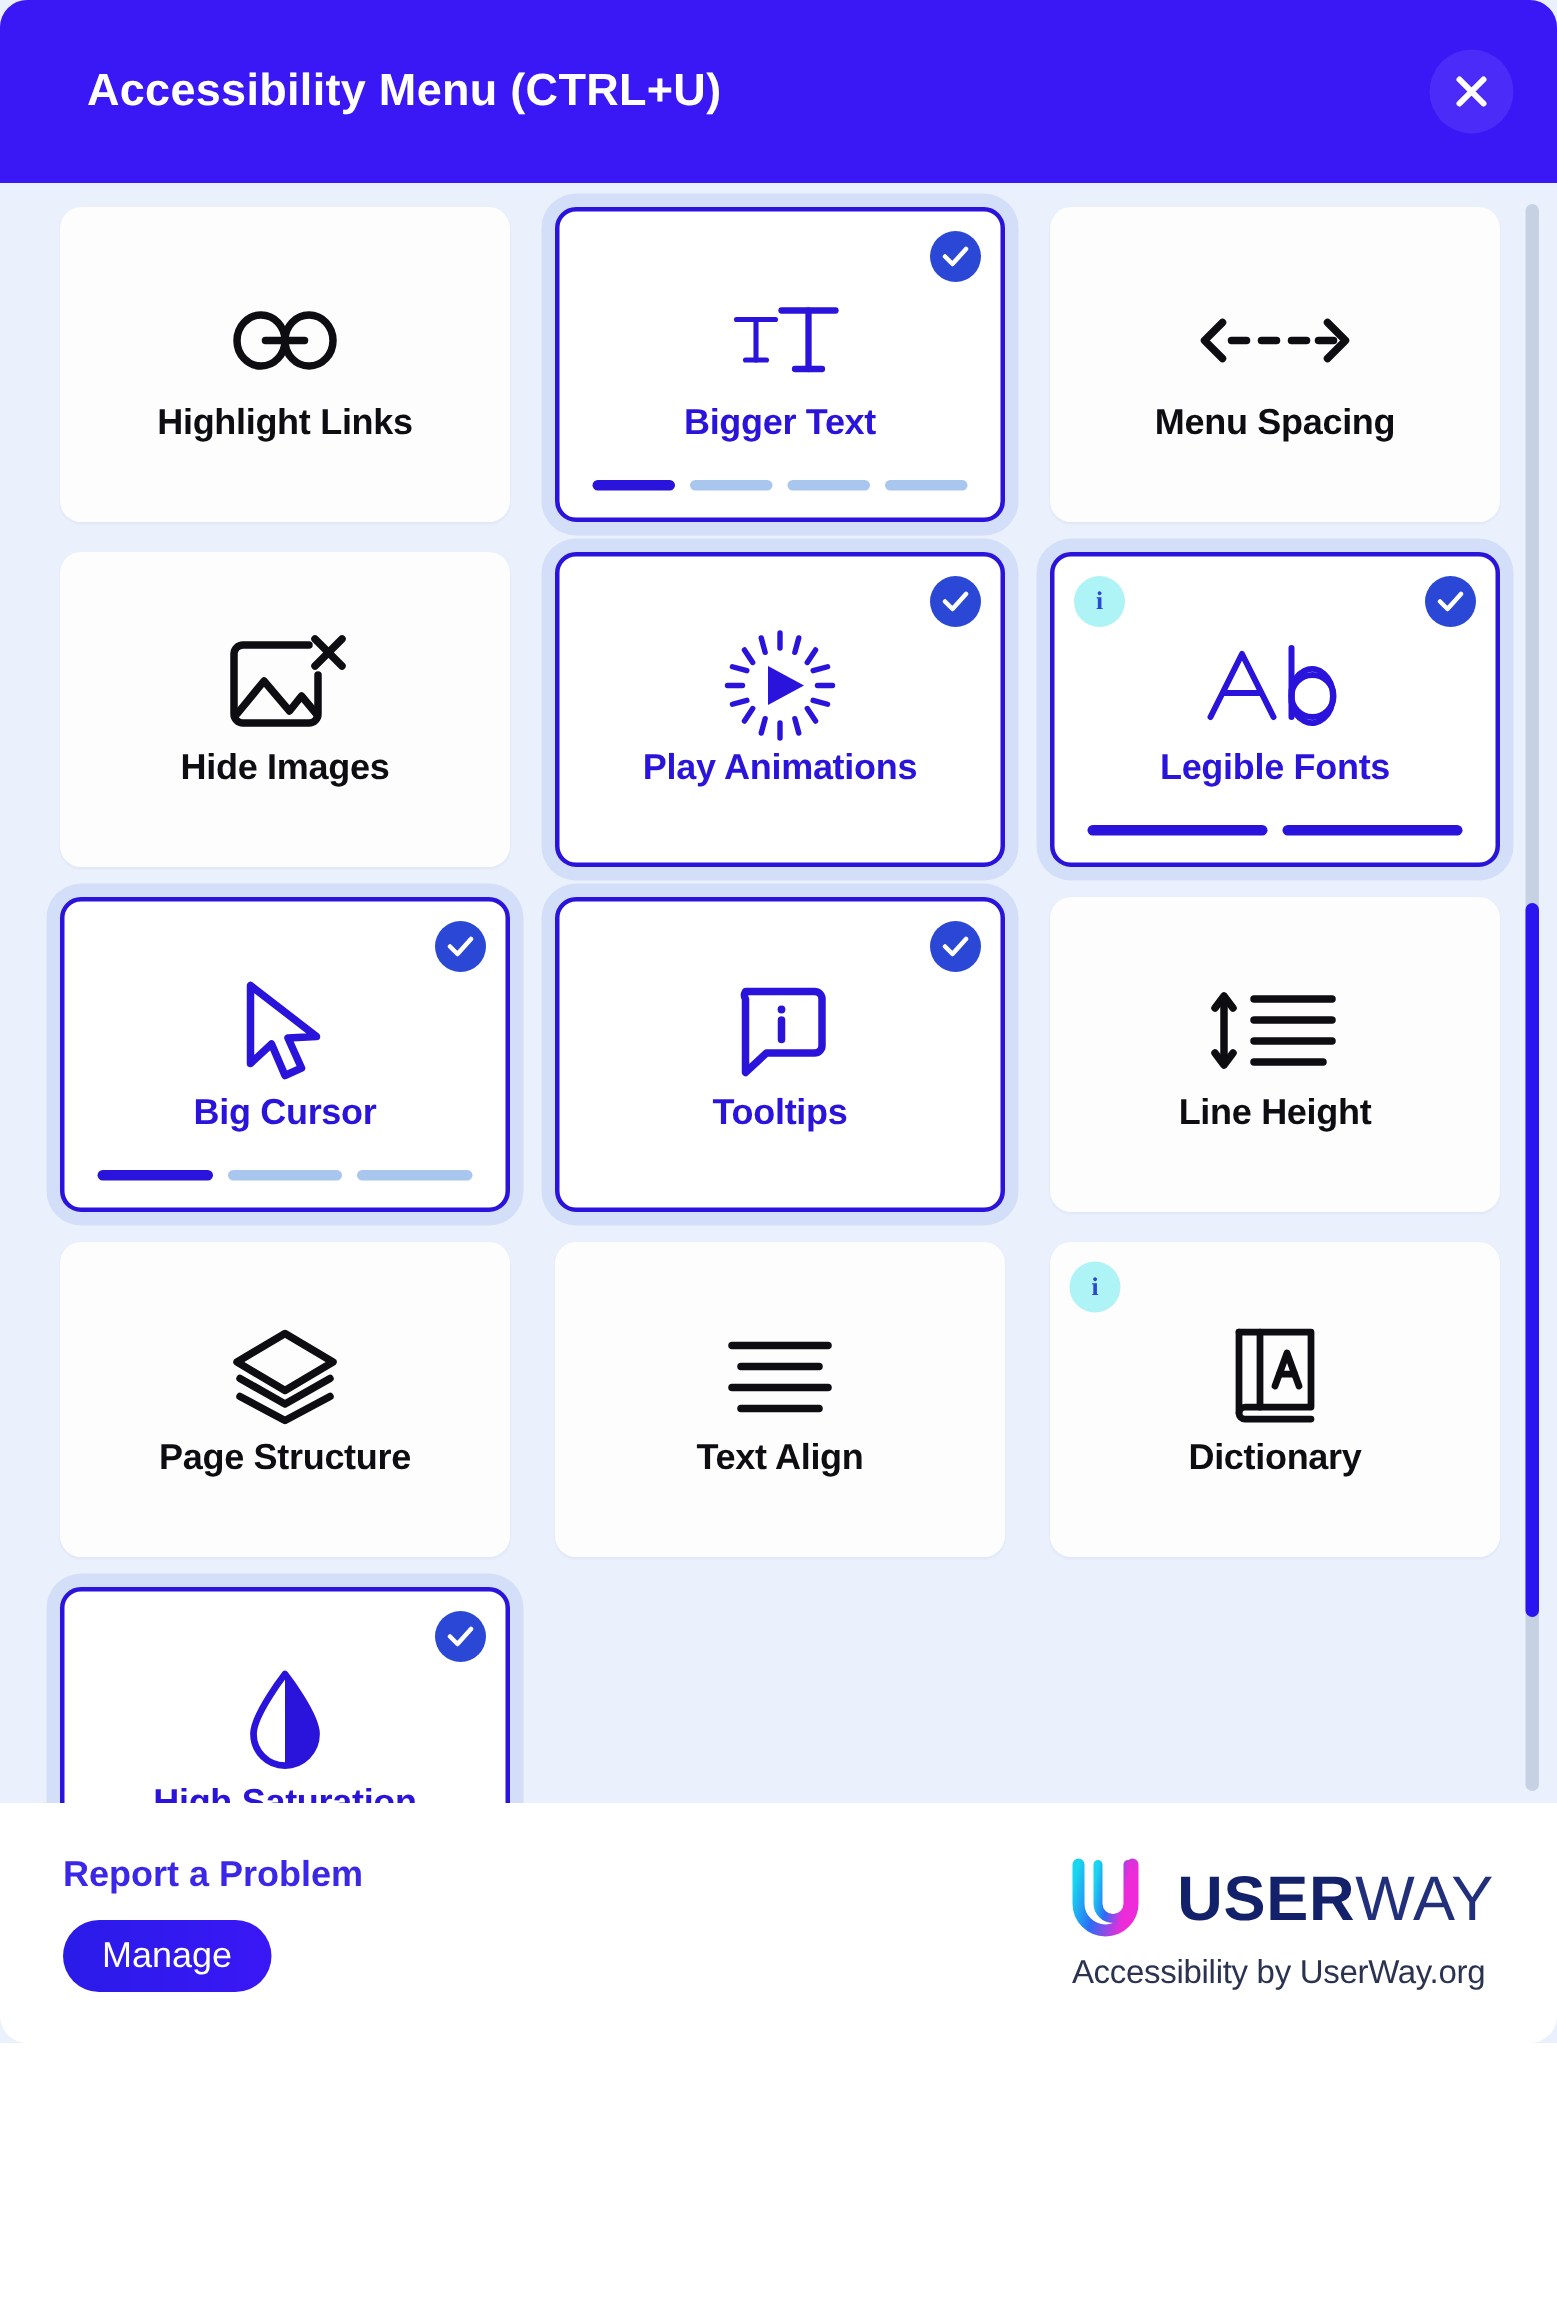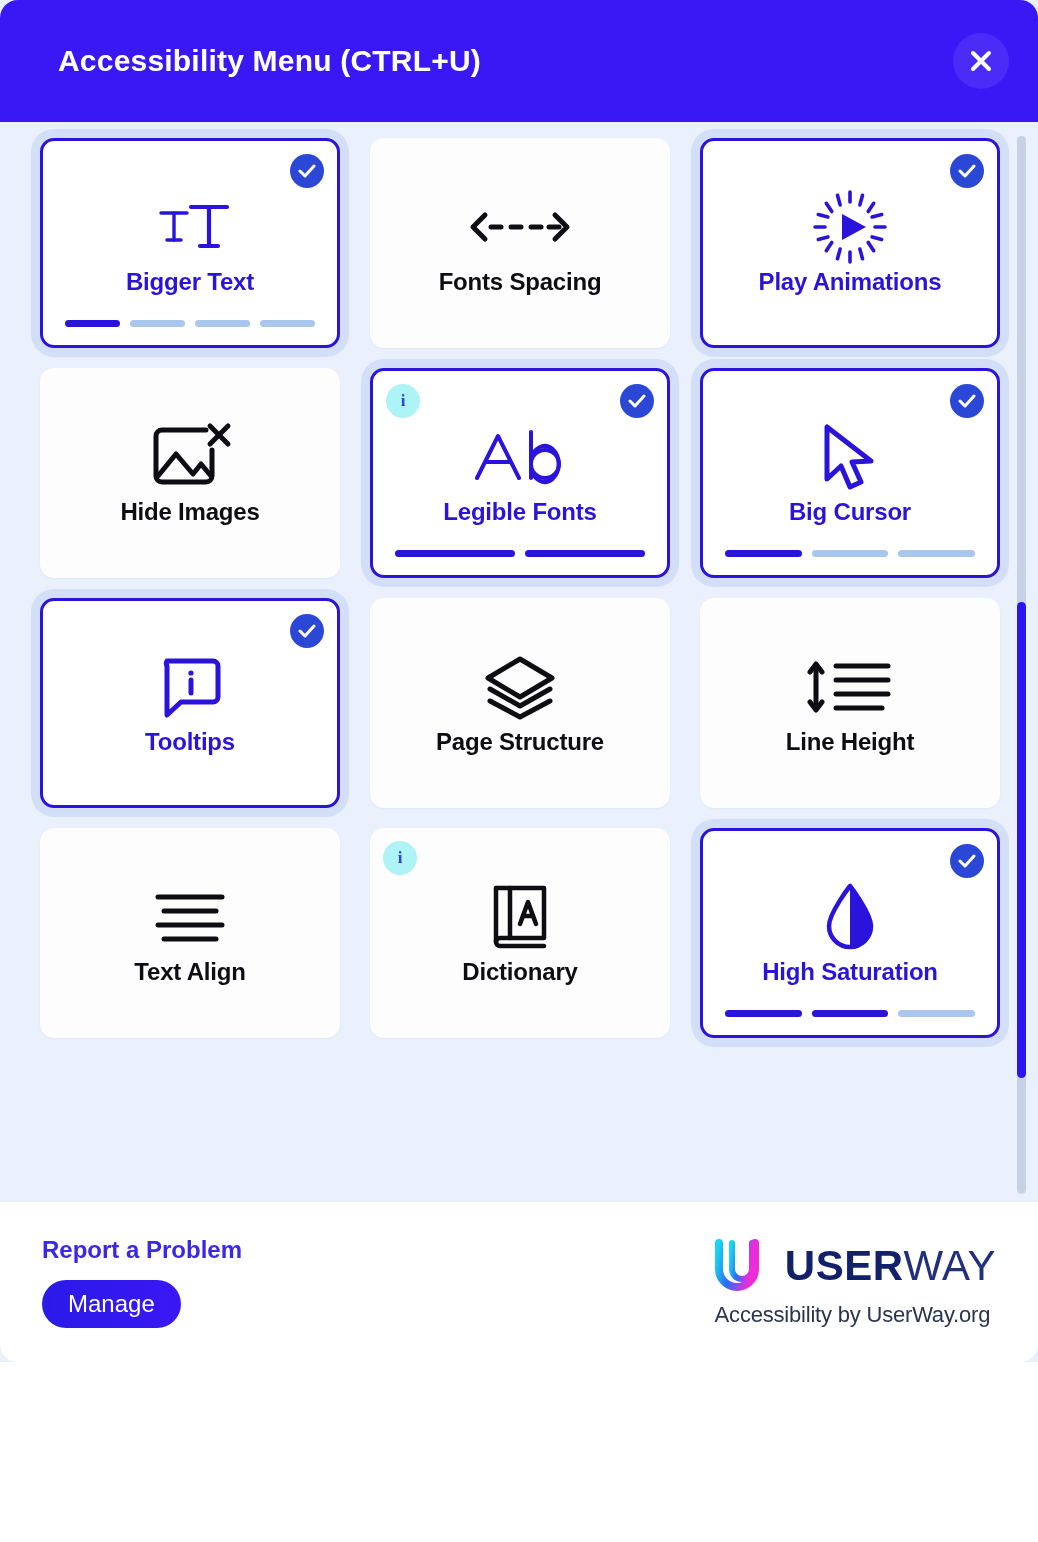--- a/index.html
+++ b/index.html
@@ -222,20 +222,30 @@
     <button class="close-btn">
       <svg width="28" height="28" viewBox="0 0 28 28">
         <path d="M6 6 L22 22 M22 6 L6 22" stroke="#ffffff" stroke-width="4" stroke-linecap="round"></path>
       </svg>
     </button>
   </div>
 
   <div class="body-area">
     <div class="grid">
 
+      <div class="card">
+        <div class="card-icon">
+          <svg width="70" height="46" viewBox="0 0 70 46">
+            <rect x="3" y="6" width="32" height="34" rx="17" fill="none" stroke="#0D0D12" stroke-width="5"></rect>
+            <rect x="35" y="6" width="32" height="34" rx="17" fill="none" stroke="#0D0D12" stroke-width="5"></rect>
+            <line x1="22" y1="23" x2="48" y2="23" stroke="#0D0D12" stroke-width="5" stroke-linecap="round"></line>
+          </svg>
+        </div>
+        <div class="card-label">Highlight Links</div>
+      </div>
 
       <div class="card active">
         <div class="check-badge">
           <svg width="18" height="14" viewBox="0 0 18 14">
             <path d="M2 7 L7 12 L16 2" fill="none" stroke="#fff" stroke-width="3" stroke-linecap="round" stroke-linejoin="round"></path>
           </svg>
         </div>
         <div class="card-icon">
           <svg width="86" height="62" viewBox="0 0 86 62">
             <g fill="none" stroke="#2A14DB" stroke-width="3.4" stroke-linecap="round">
@@ -265,21 +275,35 @@
             <g fill="none" stroke="#0D0D12" stroke-width="5" stroke-linecap="round" stroke-linejoin="round">
               <path d="M18 8 L6 20 L18 32"></path>
               <path d="M88 8 L100 20 L88 32"></path>
               <line x1="24" y1="20" x2="34" y2="20"></line>
               <line x1="44" y1="20" x2="54" y2="20"></line>
               <line x1="64" y1="20" x2="74" y2="20"></line>
               <line x1="82" y1="20" x2="92" y2="20"></line>
             </g>
           </svg>
         </div>
-        <div class="card-label">Fonts Spacing</div>
+        <div class="card-label">Menu Spacing</div>
+      </div>
+
+      <div class="card">
+        <div class="card-icon">
+          <svg width="84" height="70" viewBox="0 0 84 70">
+            <path d="M58 8 H14 a6 6 0 0 0 -6 6 v40 a6 6 0 0 0 6 6 h44 a6 6 0 0 0 6 -6 V28" fill="none" stroke="#0D0D12" stroke-width="5" stroke-linecap="round"></path>
+            <path d="M10 54 L28 32 L45 52 L53 42 L63 54" fill="none" stroke="#0D0D12" stroke-width="5" stroke-linejoin="round" stroke-linecap="round"></path>
+            <g stroke="#0D0D12" stroke-width="5" stroke-linecap="round">
+              <line x1="62" y1="4" x2="80" y2="22"></line>
+              <line x1="80" y1="4" x2="62" y2="22"></line>
+            </g>
+          </svg>
+        </div>
+        <div class="card-label">Hide Images</div>
       </div>
 
       <div class="card active">
         <div class="check-badge">
           <svg width="18" height="14" viewBox="0 0 18 14">
             <path d="M2 7 L7 12 L16 2" fill="none" stroke="#fff" stroke-width="3" stroke-linecap="round" stroke-linejoin="round"></path>
           </svg>
         </div>
         <div class="card-icon">
           <svg width="76" height="76" viewBox="0 0 76 76">
@@ -300,34 +324,20 @@
               <line x1="6.3" y1="25.5" x2="15.9" y2="28.1"></line>
               <line x1="14.3" y1="14.3" x2="19.8" y2="22.6"></line>
               <line x1="25.5" y1="6.3" x2="28.1" y2="15.9"></line>
             </g>
             <path d="M30 25 L54 38 L30 51 Z" fill="#2A14DB"></path>
           </svg>
         </div>
         <div class="card-label">Play Animations</div>
       </div>
 
-      <div class="card">
-        <div class="card-icon">
-          <svg width="84" height="70" viewBox="0 0 84 70">
-            <path d="M58 8 H14 a6 6 0 0 0 -6 6 v40 a6 6 0 0 0 6 6 h44 a6 6 0 0 0 6 -6 V28" fill="none" stroke="#0D0D12" stroke-width="5" stroke-linecap="round"></path>
-            <path d="M10 54 L28 32 L45 52 L53 42 L63 54" fill="none" stroke="#0D0D12" stroke-width="5" stroke-linejoin="round" stroke-linecap="round"></path>
-            <g stroke="#0D0D12" stroke-width="5" stroke-linecap="round">
-              <line x1="62" y1="4" x2="80" y2="22"></line>
-              <line x1="80" y1="4" x2="62" y2="22"></line>
-            </g>
-          </svg>
-        </div>
-        <div class="card-label">Hide Images</div>
-      </div>
-
       <div class="card active">
         <div class="info-badge">i</div>
         <div class="check-badge">
           <svg width="18" height="14" viewBox="0 0 18 14">
             <path d="M2 7 L7 12 L16 2" fill="none" stroke="#fff" stroke-width="3" stroke-linecap="round" stroke-linejoin="round"></path>
           </svg>
         </div>
         <div class="card-icon">
           <svg width="110" height="62" viewBox="0 0 110 62">
             <g fill="none" stroke="#2A14DB" stroke-width="4" stroke-linecap="round" stroke-linejoin="round">
@@ -372,50 +382,50 @@
           </svg>
         </div>
         <div class="card-icon">
           <svg width="66" height="68" viewBox="0 0 66 68">
             <path d="M10 8 H56 a5 5 0 0 1 5 5 V44 a5 5 0 0 1 -5 5 H24 L10 62 V13 a5 5 0 0 1 0 -5 Z" fill="none" stroke="#2A14DB" stroke-width="5" stroke-linejoin="round"></path>
             <circle cx="34" cy="20" r="2.6" fill="#2A14DB"></circle>
             <line x1="34" y1="27" x2="34" y2="40" stroke="#2A14DB" stroke-width="5" stroke-linecap="round"></line>
           </svg>
         </div>
         <div class="card-label">Tooltips</div>
-      </div>
-
-      <div class="card">
-        <div class="card-icon">
-          <svg width="76" height="68" viewBox="0 0 76 68">
-            <g fill="none" stroke="#0D0D12" stroke-width="5" stroke-linejoin="round" stroke-linecap="round">
-              <path d="M38 6 L70 25 L38 44 L6 25 Z"></path>
-              <path d="M8 36 L38 53 L68 36"></path>
-              <path d="M8 48 L38 64 L68 48"></path>
-            </g>
-          </svg>
-        </div>
-        <div class="card-label">Page Structure</div>
       </div>
 
       <div class="card">
         <div class="card-icon">
           <svg width="96" height="62" viewBox="0 0 96 62">
             <g stroke="#0D0D12" stroke-width="5" stroke-linecap="round">
               <line x1="14" y1="10" x2="14" y2="52"></line>
               <path d="M8 16 L14 8 L20 16" fill="none" stroke-linejoin="round"></path>
               <path d="M8 46 L14 54 L20 46" fill="none" stroke-linejoin="round"></path>
               <line x1="34" y1="10" x2="86" y2="10"></line>
               <line x1="34" y1="24" x2="86" y2="24"></line>
               <line x1="34" y1="38" x2="86" y2="38"></line>
               <line x1="34" y1="52" x2="80" y2="52"></line>
             </g>
           </svg>
         </div>
         <div class="card-label">Line Height</div>
+      </div>
+
+      <div class="card">
+        <div class="card-icon">
+          <svg width="76" height="68" viewBox="0 0 76 68">
+            <g fill="none" stroke="#0D0D12" stroke-width="5" stroke-linejoin="round" stroke-linecap="round">
+              <path d="M38 6 L70 25 L38 44 L6 25 Z"></path>
+              <path d="M8 36 L38 53 L68 36"></path>
+              <path d="M8 48 L38 64 L68 48"></path>
+            </g>
+          </svg>
+        </div>
+        <div class="card-label">Page Structure</div>
       </div>
 
       <div class="card">
         <div class="card-icon">
           <svg width="80" height="58" viewBox="0 0 80 58">
             <g stroke="#0D0D12" stroke-width="5" stroke-linecap="round">
               <line x1="8" y1="9" x2="72" y2="9"></line>
               <line x1="14" y1="23" x2="66" y2="23"></line>
               <line x1="8" y1="37" x2="72" y2="37"></line>
               <line x1="14" y1="51" x2="66" y2="51"></line>

